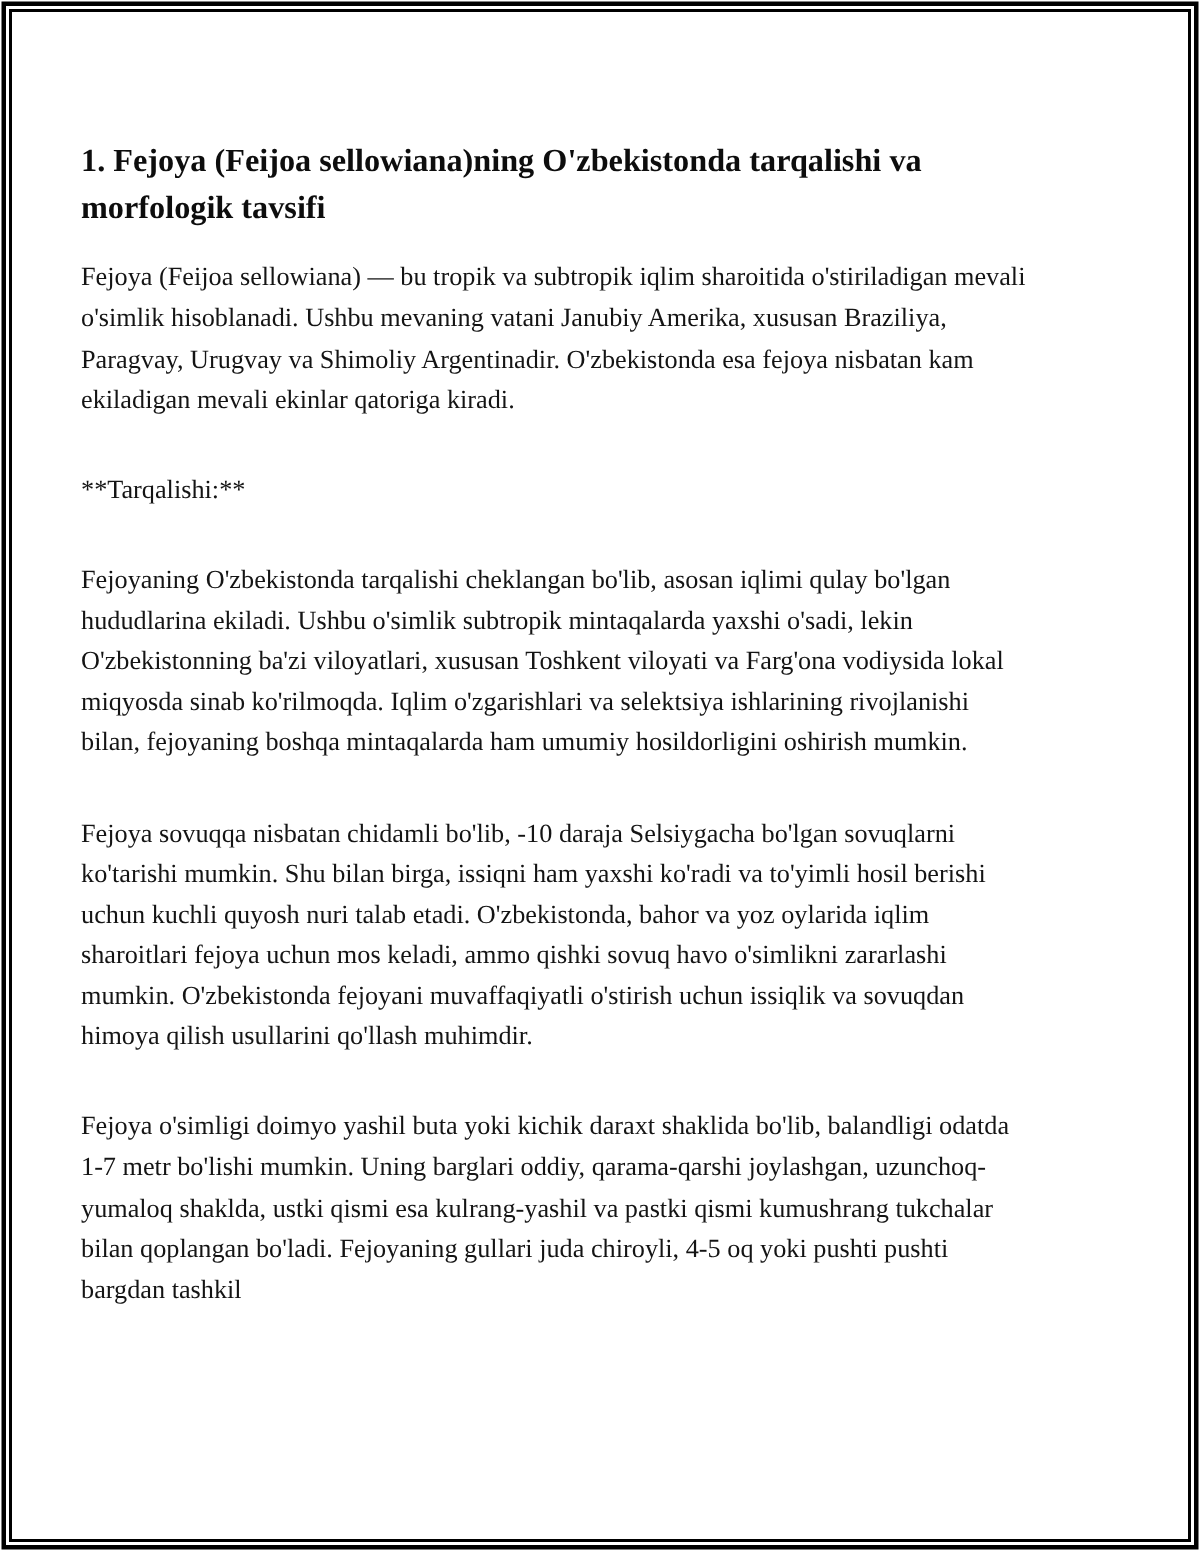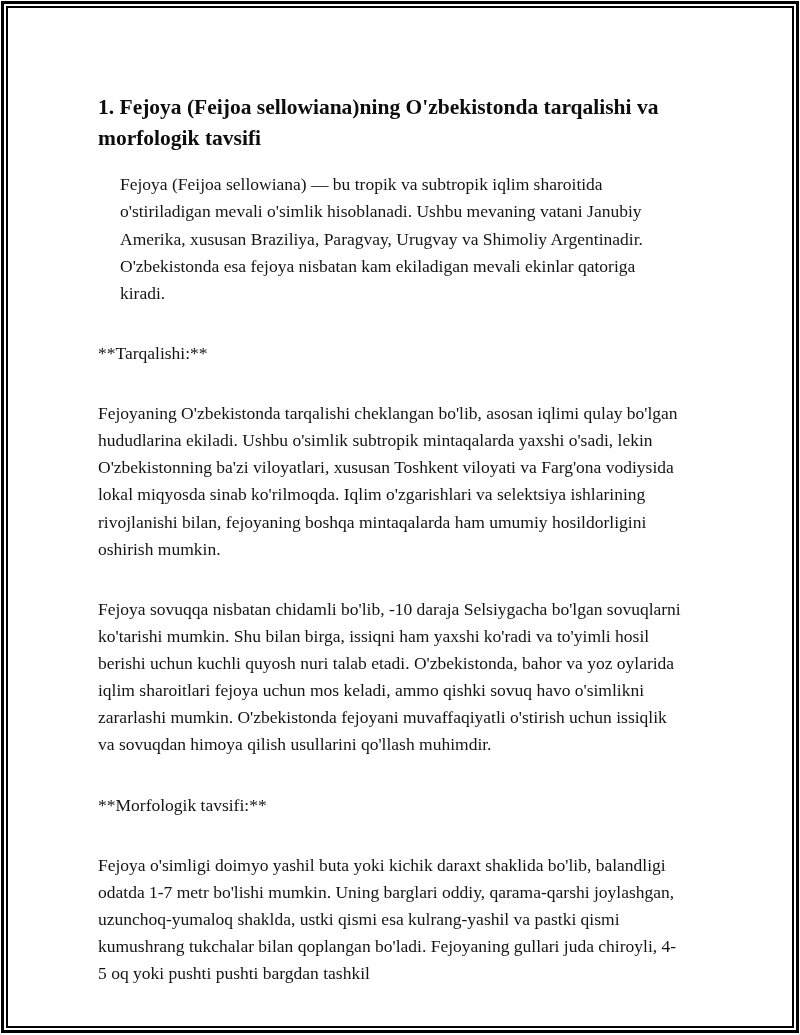--- a/index.html
+++ b/index.html
@@ -18,57 +18,56 @@
   }
   .inner-frame {
     position: absolute;
     inset: 2px;
     border: 2px solid #000000;
     background: #ffffff;
   }
   .doc-content {
     position: absolute;
     inset: 0;
-    padding: 84px 108px 40px 90px;
+    padding: 84px 108px 40px 46px;
     color: #111111;
   }
   .doc-title {
     font-size: 21.5px;
     font-weight: bold;
     line-height: 1.45;
     color: #0d0d0d;
     margin-bottom: 17px;
   }
   .doc-para {
     font-size: 17.5px;
     font-weight: normal;
     line-height: 1.55;
     color: #141414;
     margin-top: 33px;
     margin-bottom: 25px;
   }
-  .doc-para:first-of-type { margin-top: 0; margin-left: 22px; }
+  .doc-para:first-of-type { margin-top: 0; }
 </style>
 </head>
 <body>
 
 <div class="outer-frame">
   <div class="inner-frame">
     <div class="doc-content">
 
       <div class="doc-title">1. Fejoya (Feijoa sellowiana)ning O'zbekistonda tarqalishi va morfologik tavsifi</div>
 
       <p class="doc-para">Fejoya (Feijoa sellowiana) — bu tropik va subtropik iqlim sharoitida o'stiriladigan mevali o'simlik hisoblanadi. Ushbu mevaning vatani Janubiy Amerika, xususan Braziliya, Paragvay, Urugvay va Shimoliy Argentinadir. O'zbekistonda esa fejoya nisbatan kam ekiladigan mevali ekinlar qatoriga kiradi.</p>
 
       <p class="doc-para">**Tarqalishi:**</p>
 
       <p class="doc-para">Fejoyaning O'zbekistonda tarqalishi cheklangan bo'lib, asosan iqlimi qulay bo'lgan hududlarina ekiladi. Ushbu o'simlik subtropik mintaqalarda yaxshi o'sadi, lekin O'zbekistonning ba'zi viloyatlari, xususan Toshkent viloyati va Farg'ona vodiysida lokal miqyosda sinab ko'rilmoqda. Iqlim o'zgarishlari va selektsiya ishlarining rivojlanishi bilan, fejoyaning boshqa mintaqalarda ham umumiy hosildorligini oshirish mumkin.</p>
 
 
       <p class="doc-para">Fejoya sovuqqa nisbatan chidamli bo'lib, -10 daraja Selsiygacha bo'lgan sovuqlarni ko'tarishi mumkin. Shu bilan birga, issiqni ham yaxshi ko'radi va to'yimli hosil berishi uchun kuchli quyosh nuri talab etadi. O'zbekistonda, bahor va yoz oylarida iqlim sharoitlari fejoya uchun mos keladi, ammo qishki sovuq havo o'simlikni zararlashi mumkin. O'zbekistonda fejoyani muvaffaqiyatli o'stirish uchun issiqlik va sovuqdan himoya qilish usullarini qo'llash muhimdir.</p>
 
-      <p class="doc-para">**Morfologik tavsifi:**</p>
 
       <p class="doc-para">Fejoya o'simligi doimyo yashil buta yoki kichik daraxt shaklida bo'lib, balandligi odatda 1-7 metr bo'lishi mumkin. Uning barglari oddiy, qarama-qarshi joylashgan, uzunchoq-yumaloq shaklda, ustki qismi esa kulrang-yashil va pastki qismi kumushrang tukchalar bilan qoplangan bo'ladi. Fejoyaning gullari juda chiroyli, 4-5 oq yoki pushti pushti bargdan tashkil</p>
 
     </div>
   </div>
 </div>
 
 </body></html>

